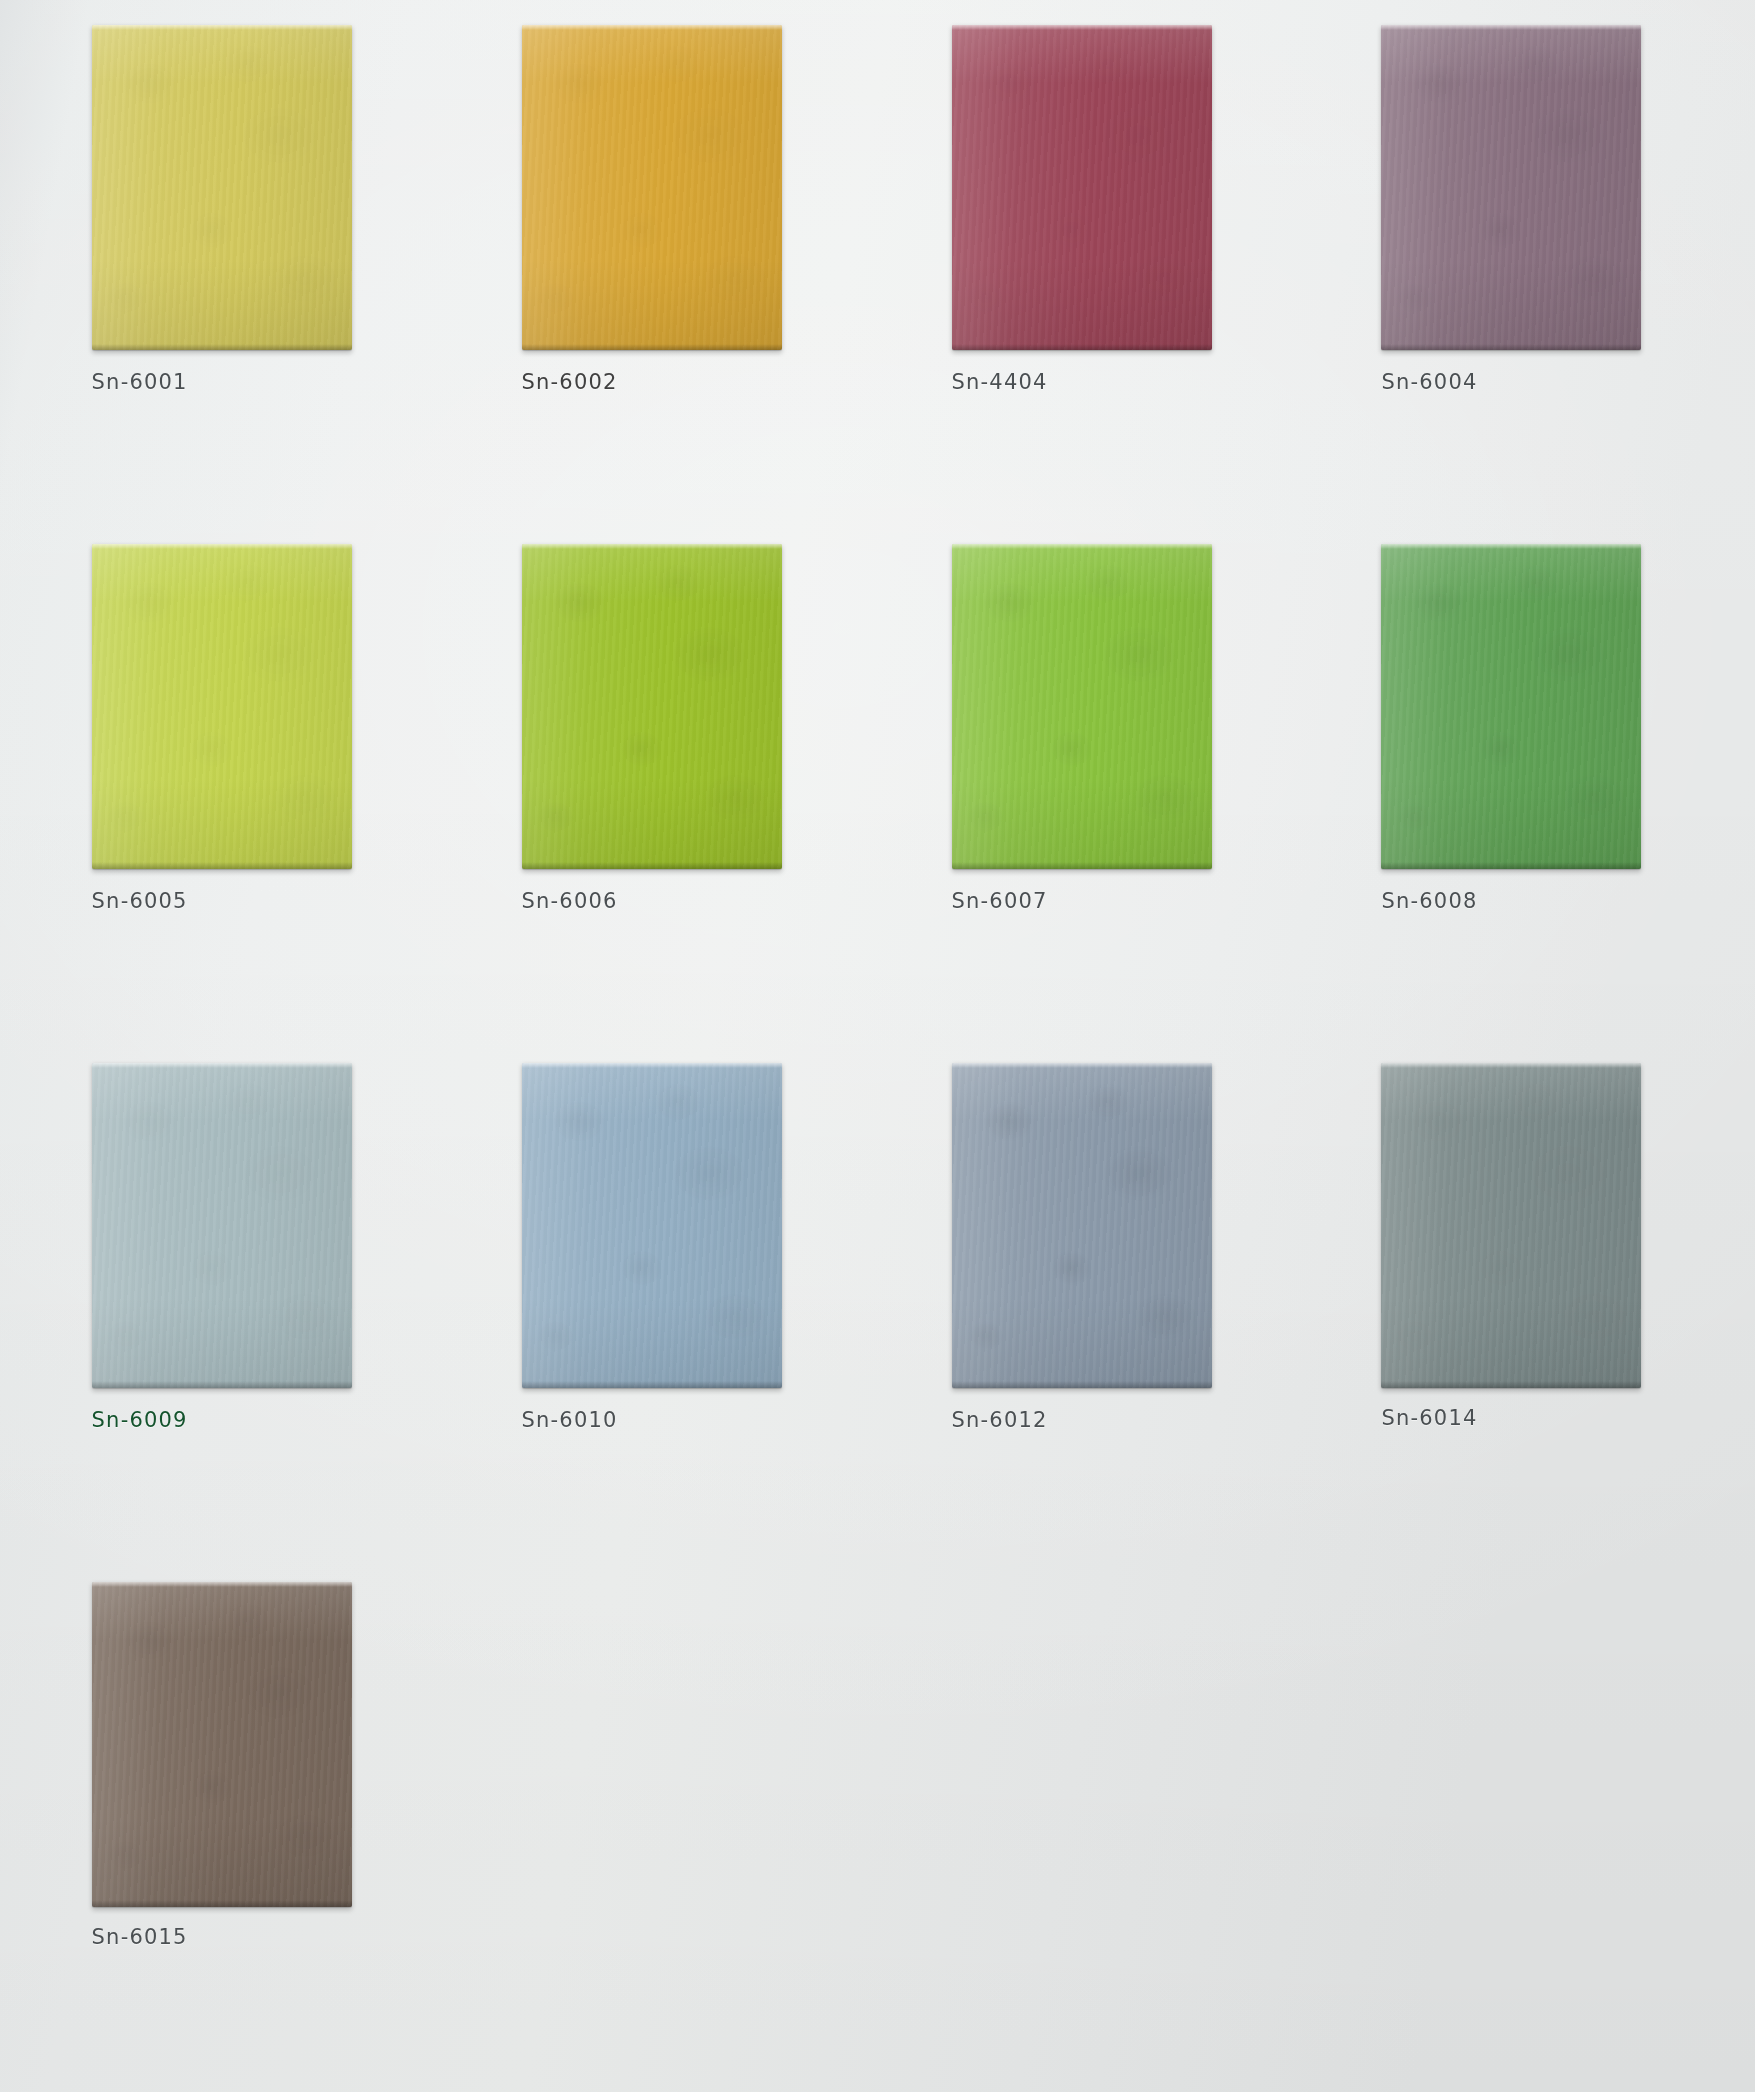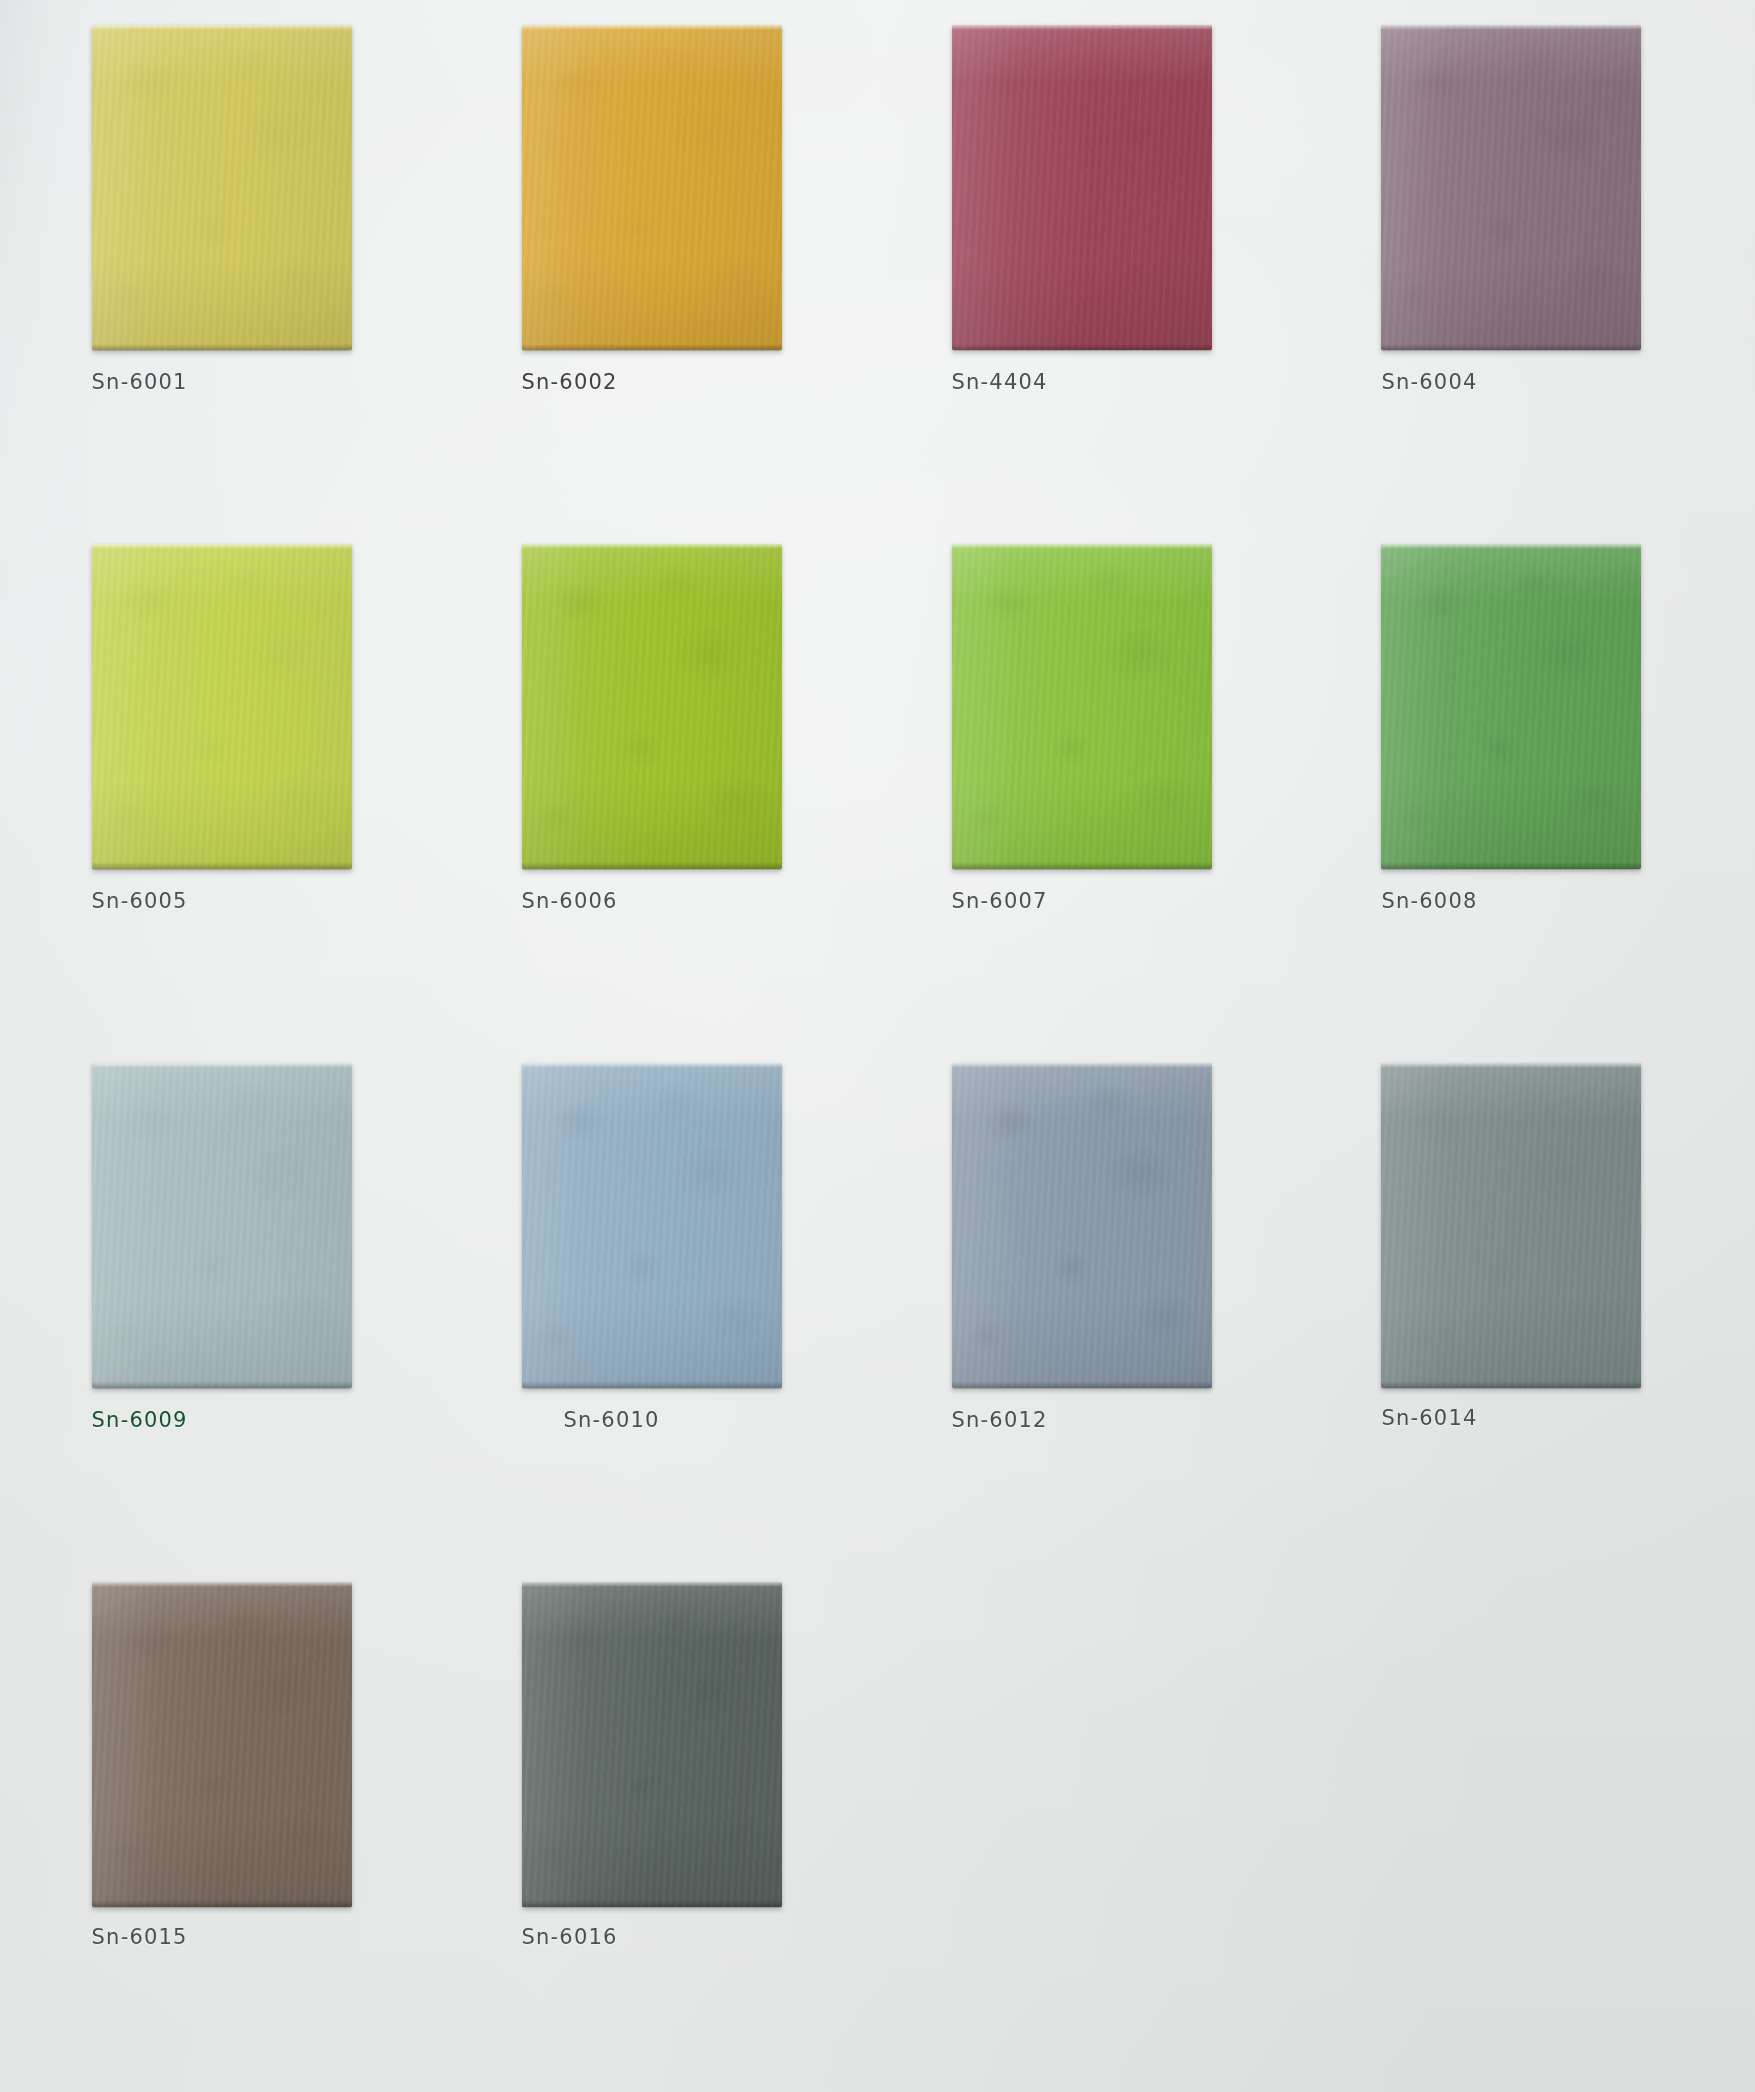--- a/index.html
+++ b/index.html
@@ -235,21 +235,21 @@
     </div>
     <div class="cell row3">
       <div class="chip-wrap">
         <div class="chip" title="Sn-6010" style="background: rgb(148, 175, 196);">
           <div class="tex"></div>
           <div class="sheen"></div>
           <div class="topedge"></div>
           <div class="botedge"></div>
         </div>
       </div>
-      <div class="caption" style="color: rgb(74, 79, 82); margin-left: 42px;">Sn-6010</div>
+      <div class="caption" style="color: rgb(74, 79, 82);">Sn-6010</div>
     </div>
     <div class="cell row3">
       <div class="chip-wrap">
         <div class="chip" title="Sn-6012" style="background: rgb(139, 154, 170);">
           <div class="tex" style="opacity: 0.85;"></div>
           <div class="sheen"></div>
           <div class="topedge"></div>
           <div class="botedge"></div>
         </div>
       </div>
@@ -270,25 +270,14 @@
       <div class="chip-wrap">
         <div class="chip" title="Sn-6015" style="background: rgb(122, 106, 94);">
           <div class="tex"></div>
           <div class="sheen"></div>
           <div class="topedge"></div>
           <div class="botedge"></div>
         </div>
       </div>
       <div class="caption" style="color: rgb(74, 79, 82);">Sn-6015</div>
     </div>
-    <div class="cell row4">
-      <div class="chip-wrap">
-        <div class="chip" title="Sn-6016" style="background: rgb(90, 100, 96);">
-          <div class="tex"></div>
-          <div class="sheen"></div>
-          <div class="topedge"></div>
-          <div class="botedge"></div>
-        </div>
-      </div>
-      <div class="caption" style="color: rgb(74, 79, 82);">Sn-6016</div>
-    </div>
   </div>
 
 
 </body></html>

